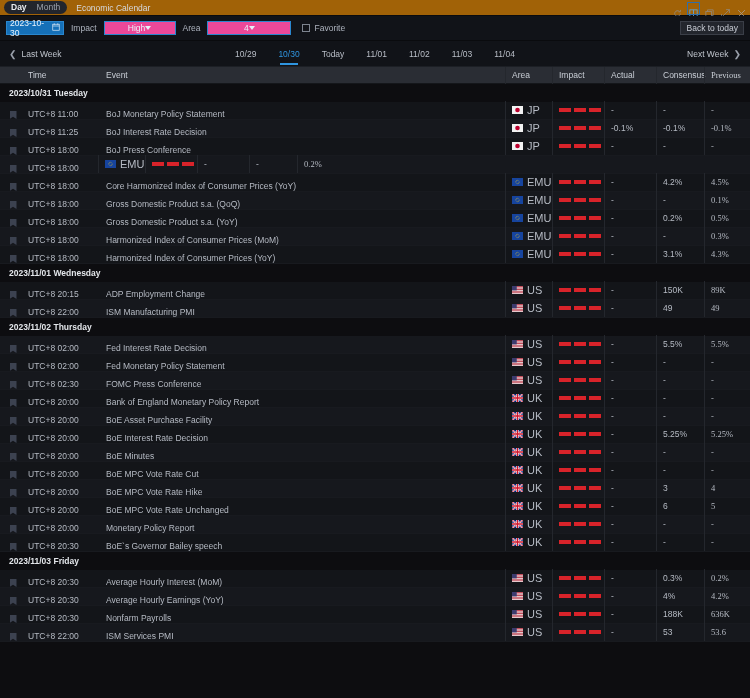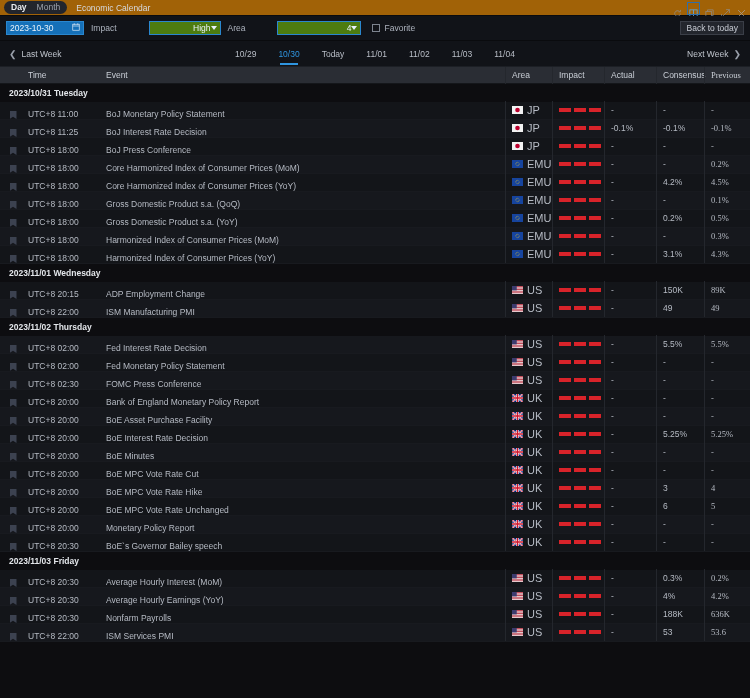--- a/index.html
+++ b/index.html
@@ -61,42 +61,41 @@
     height: 25px;
     background: #111318;
     display: flex;
     align-items: center;
     padding: 0 6px;
     gap: 7px;
     border-bottom: 1px solid #0a0b0e;
     position: relative;
   }
   .datebox {
-    width: 78px; height: 14px;
+    width: 58px; height: 14px;
     background: #1570b8;
     border: 1px solid #2a87cf;
     display: flex; align-items: center;
     justify-content: space-between;
     padding: 0 3px;
     font-size: 8.5px;
     color: #eaf3fb;
     cursor: pointer;
   }
   .lbl { font-size: 8.5px; color: #aeb4bf; }
   .sel {
     height: 14px;
-    background: #4d7c0f;
+    background: #ec4899;
     border: 1px solid #2a87cf;
     display: flex; align-items: center;
-    justify-content: flex-end;
+    justify-content: center;
     padding: 0 3px;
     font-size: 8.5px;
     color: #eaf3fb;
     cursor: pointer;
-    margin-left: 25px;
   }
   .sel.impact { width: 72px; }
   .sel.area { width: 84px; }
   .caret {
     width: 0; height: 0;
     border-left: 3.5px solid transparent;
     border-right: 3.5px solid transparent;
     border-top: 4px solid #e8f1f9;
   }
   .favwrap { display: flex; align-items: center; gap: 4px; margin-left: 4px; cursor: pointer; }
@@ -401,21 +400,20 @@
       </div>
       <div class="c-actual vsep">-</div>
       <div class="c-cons vsep">-</div>
       <div class="c-prev vsep">-</div>
     </div>
     <div class="row">
       <div class="c-star">
         <span class="star"></span>
       </div>
       <div class="c-time">UTC+8 18:00</div>
-      <div class="c-event">Core Harmonized Index of Consumer Prices (MoM)</div>
       <div class="c-area vsep">
         <span class="flag">
           <svg width="11" height="8" viewBox="0 0 22 16">
             <rect width="22" height="16" fill="#16449e"></rect>
             <circle cx="11" cy="8" r="3.4" fill="none" stroke="#ffd617" stroke-width="1.3" stroke-dasharray="1.2 1.2"></circle>
           </svg>
         </span>
         <span class="areacode">EMU</span>
       </div>
       <div class="c-impact vsep">

